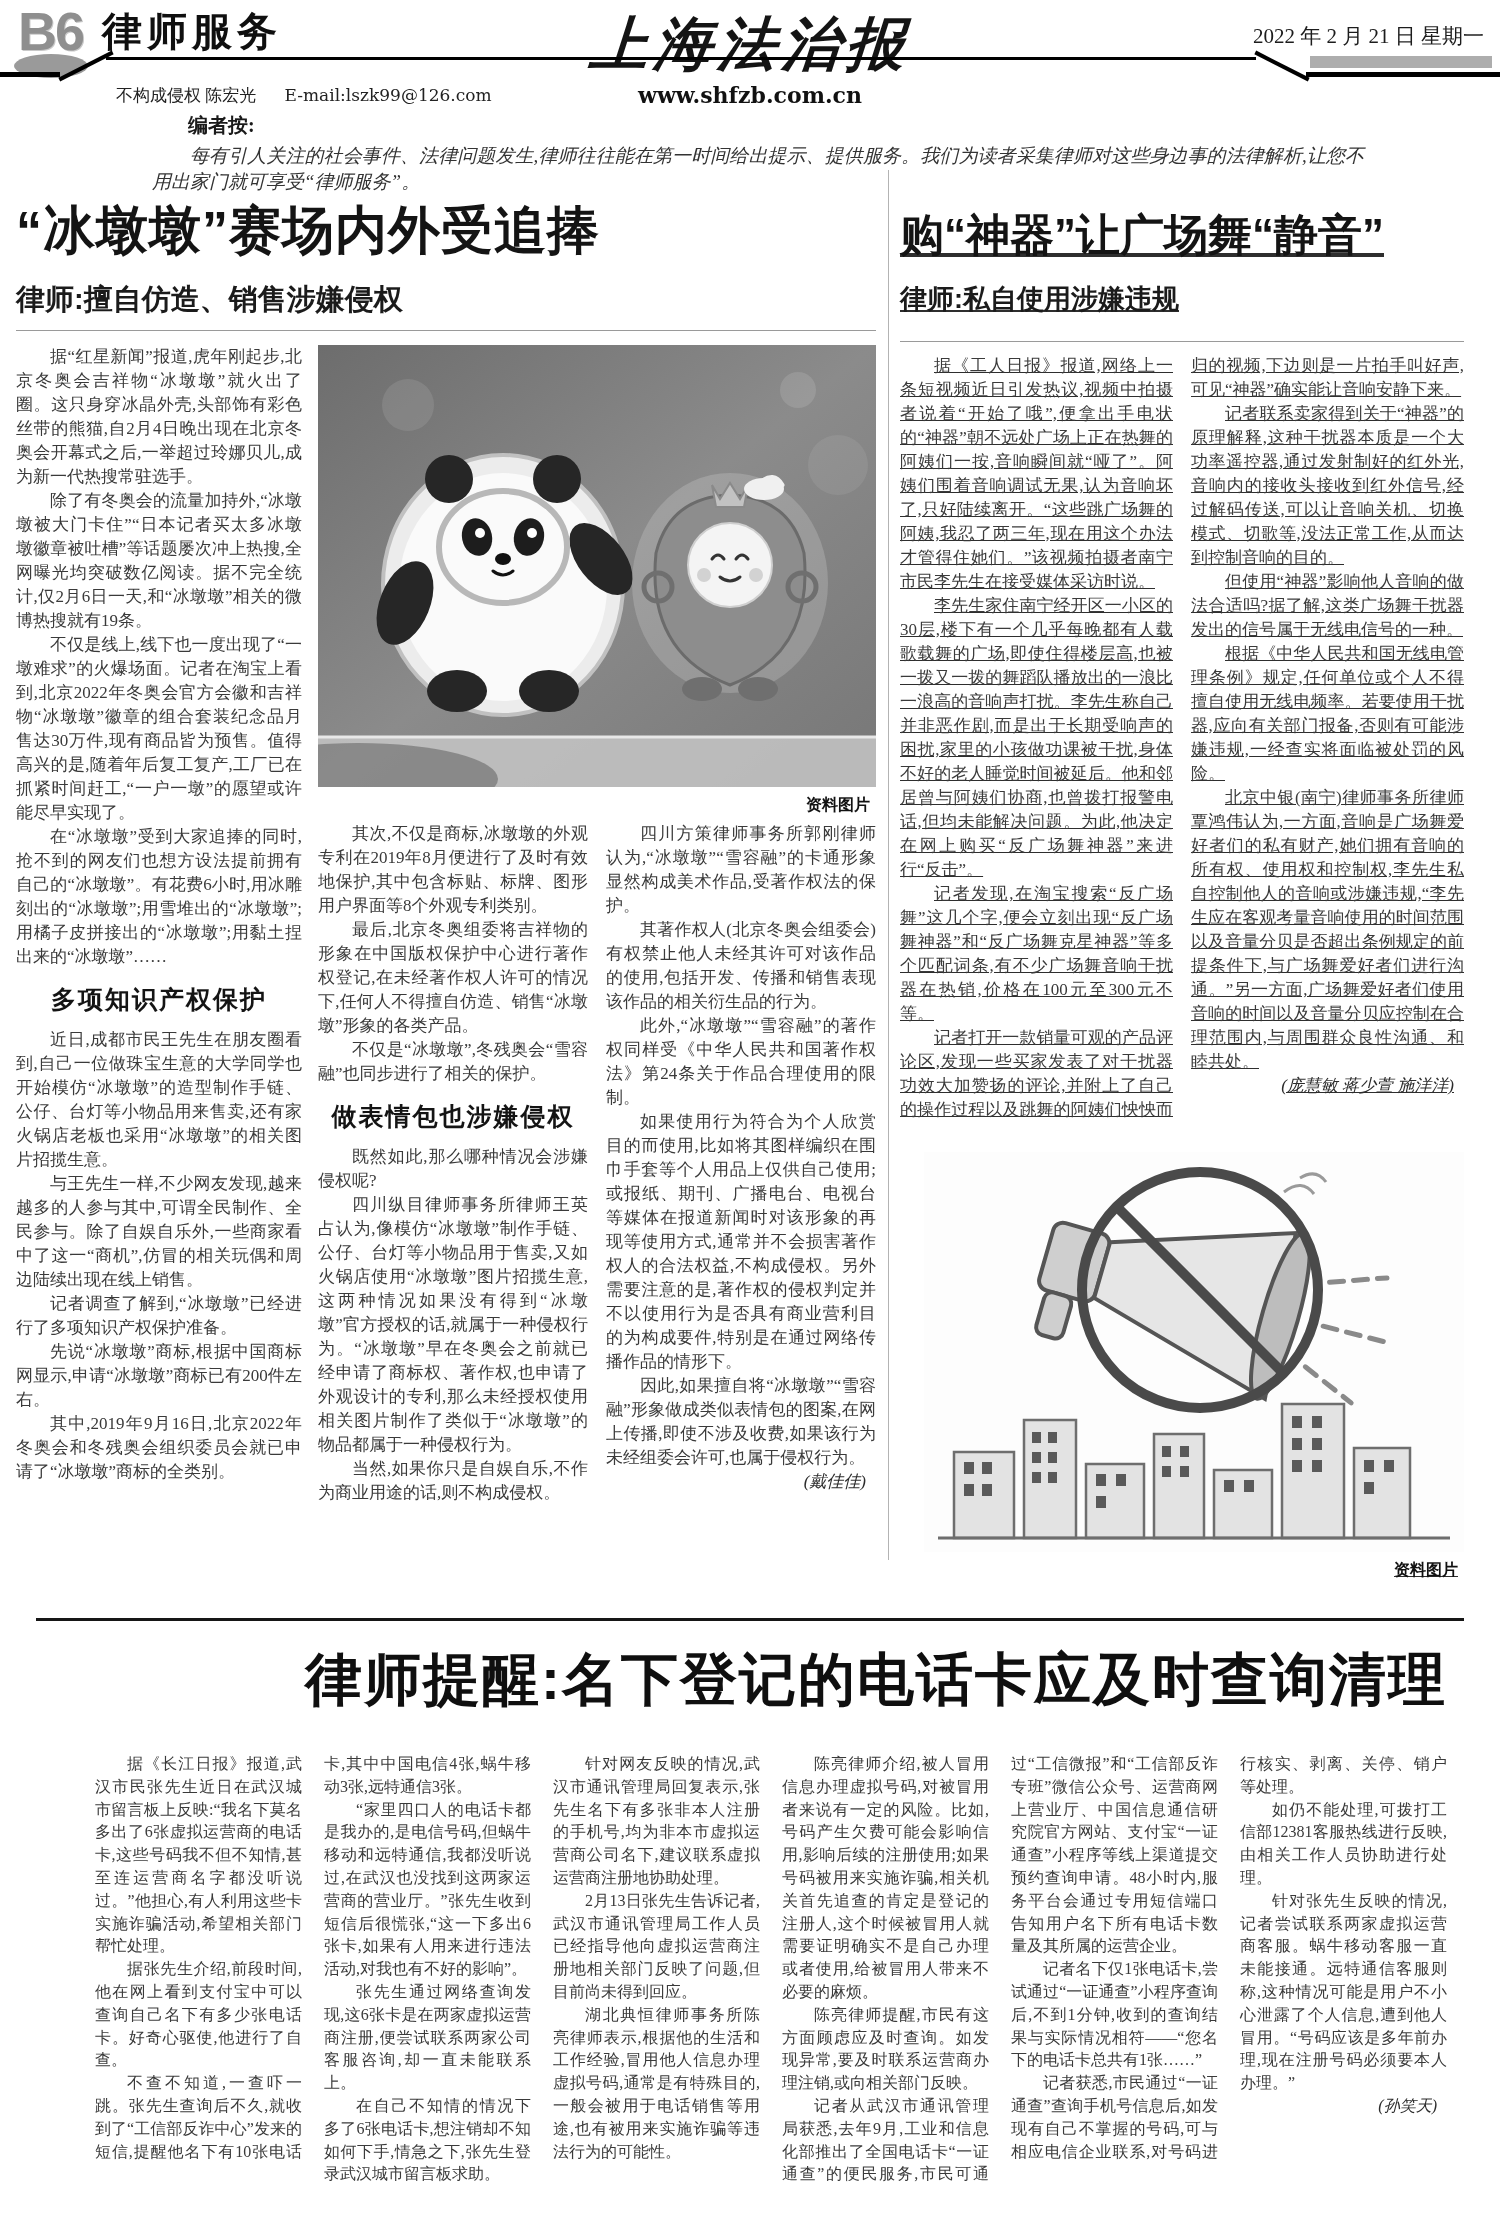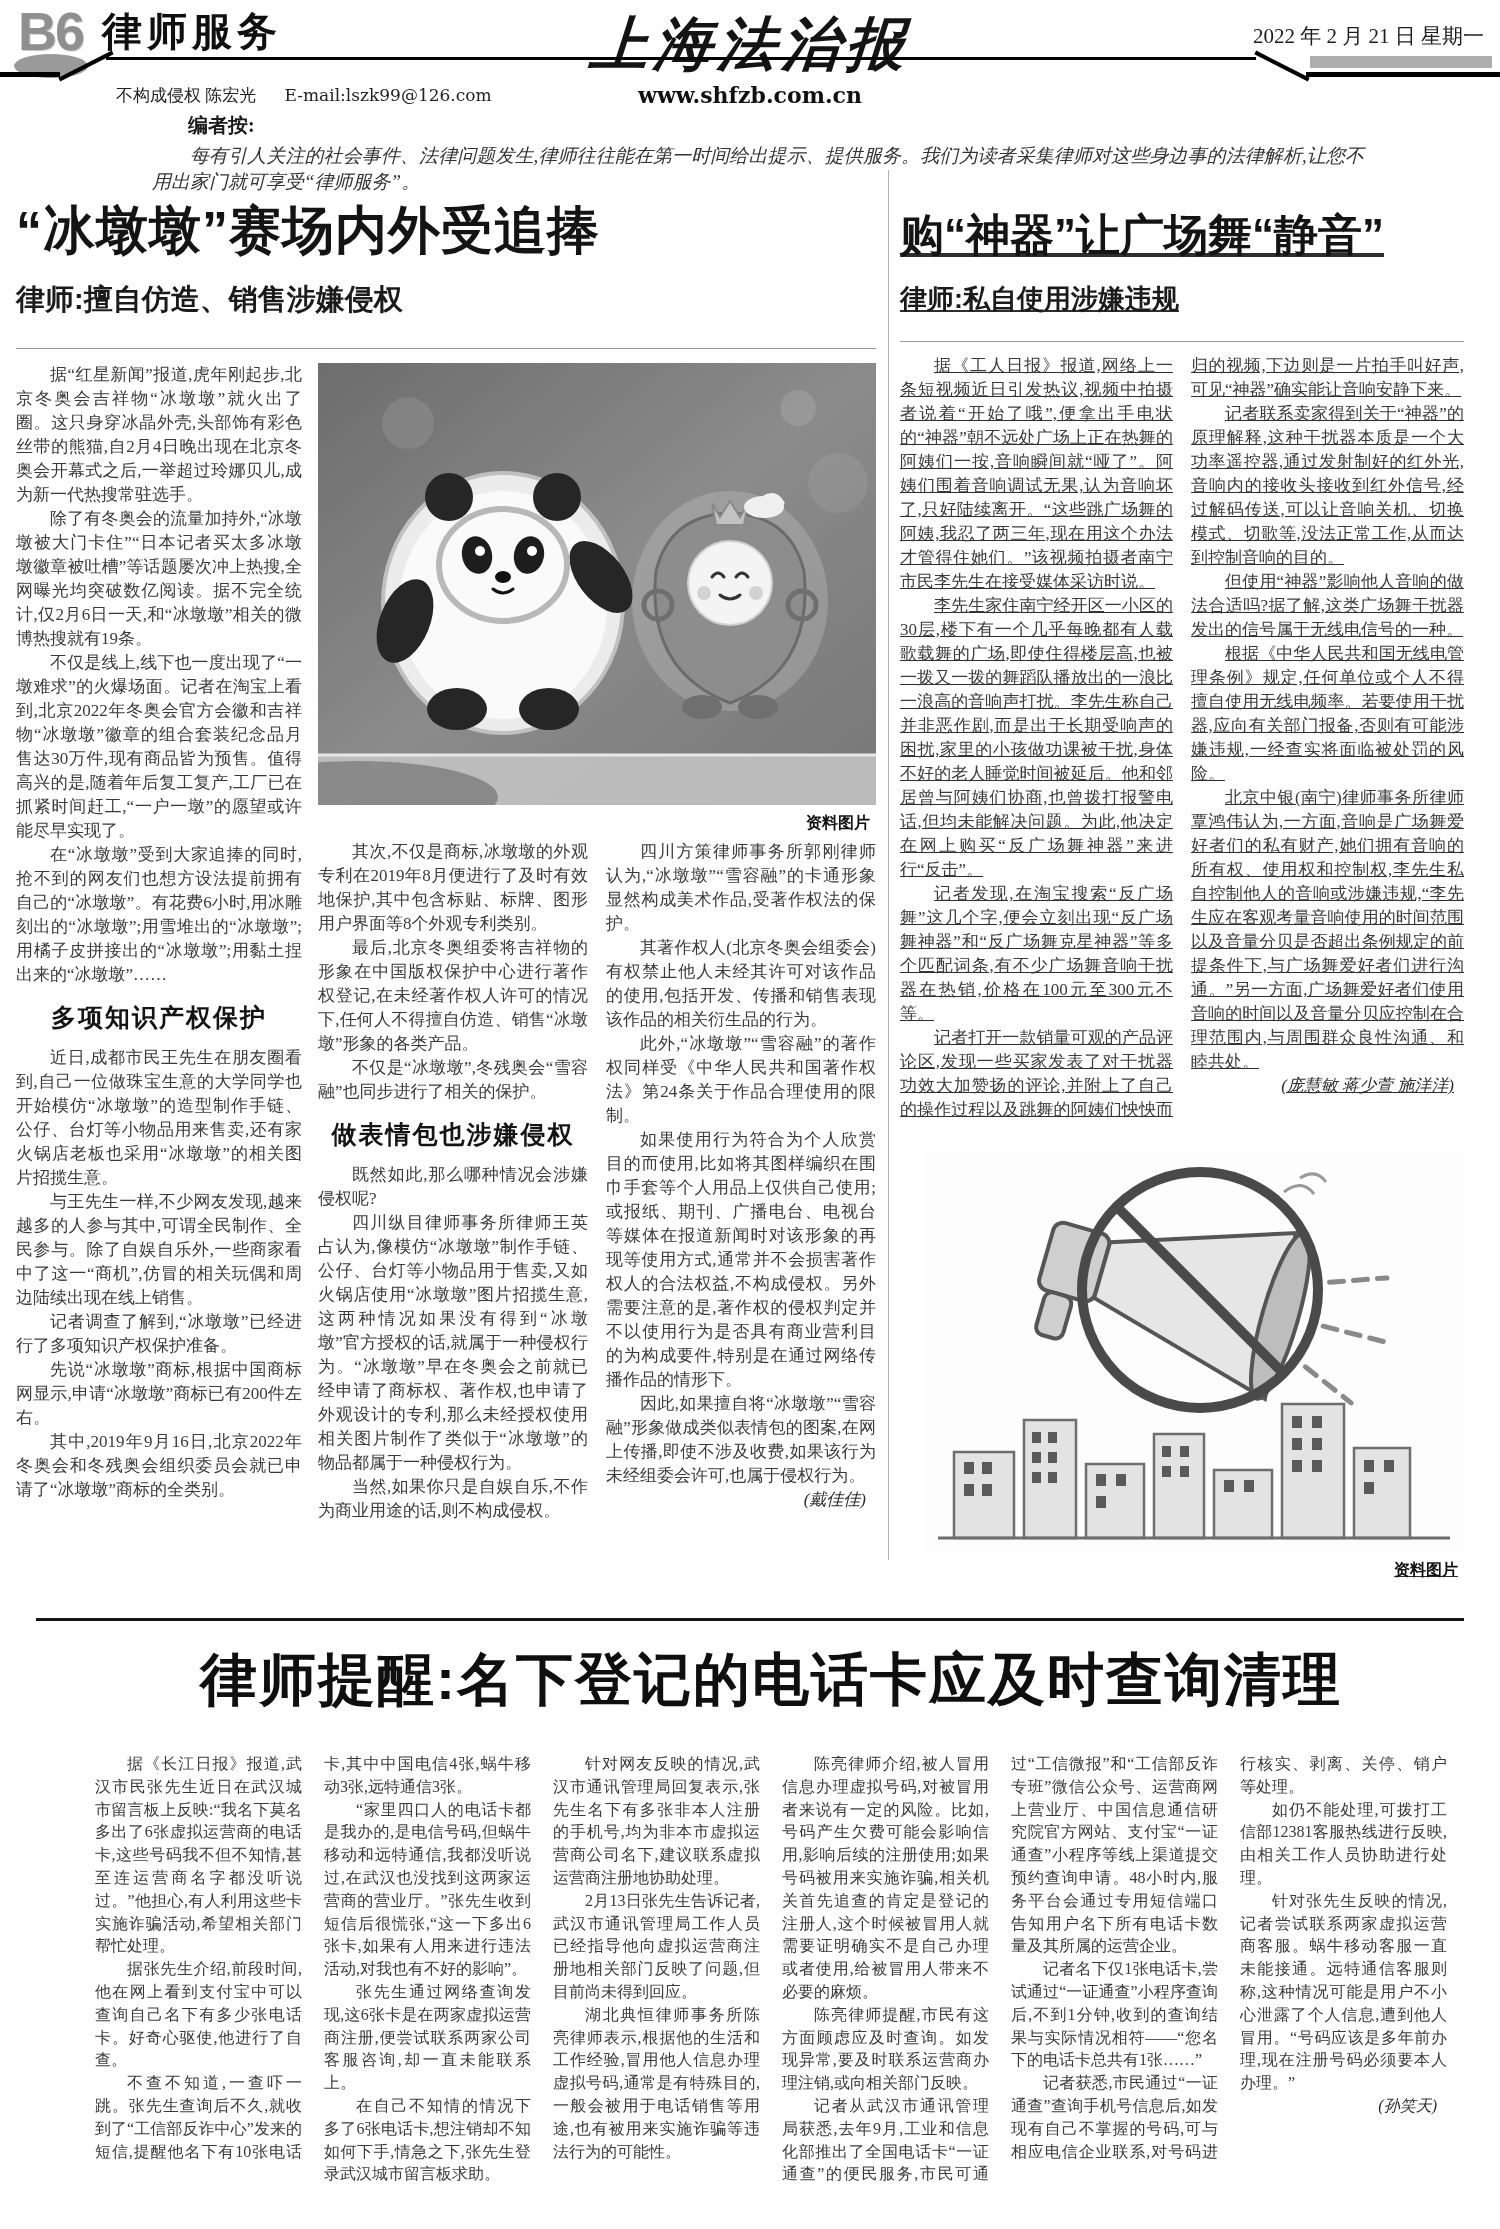--- a/index.html
+++ b/index.html
@@ -27,37 +27,37 @@
   .ednote .lab{font-weight:bold;font-size:20px;color:#1a1a1a;margin-left:36px;}
   .ednote .txt{margin:4px 0 0;font-size:19px;line-height:26px;font-style:italic;color:#333;text-indent:2em;text-align:justify;}
   
   .para{margin:0;font-size:17px;line-height:24px;text-indent:2em;text-align:justify;color:#3a3a3a;}
   .subhead{margin:14px 0 12px;font-family:"Liberation Sans",sans-serif;font-weight:900;font-size:25px;color:#141414;text-align:center;letter-spacing:2px;}
   .byline{text-align:right;text-indent:0;padding-right:10px;font-style:italic;color:#2c2c2c;}
   .caption{text-align:right;font-family:"Liberation Sans",sans-serif;font-weight:bold;font-size:16px;color:#111;padding:4px 6px 0 0;}
   
   .artL{position:absolute;left:16px;top:196px;width:860px;}
   .artL h1{margin:0;font-family:"Liberation Sans",sans-serif;font-weight:900;font-size:52px;color:#141414;letter-spacing:1px;}
-  .artL .sub{margin-top:14px;padding-bottom:28px;border-bottom:1px solid #9a9a9a;font-family:"Liberation Sans",sans-serif;font-weight:bold;font-size:29px;color:#1b1b1b;}
+  .artL .sub{margin-top:14px;padding-bottom:10px;border-bottom:1px solid #9a9a9a;font-family:"Liberation Sans",sans-serif;font-weight:bold;font-size:29px;color:#1b1b1b;}
   .artL .bodywrap{display:flex;gap:16px;margin-top:14px;}
   .artL .c1{width:286px;height:1220px;overflow:hidden;}
   .artL .rt{width:558px;}
   .artL .photo{width:558px;height:442px;background:#808080;}
   .artL .twocol{margin-top:6px;height:742px;overflow:hidden;column-count:2;column-gap:18px;}
   
   .vdiv{position:absolute;left:888px;top:170px;height:1390px;border-left:1px solid #b3b3b3;}
   .artR{position:absolute;left:900px;top:196px;width:564px;text-decoration:underline;}
   .artR h1{margin:10px 0 0;font-family:"Liberation Sans",sans-serif;font-weight:900;font-size:44px;color:#141414;}
   .artR .sub{margin-top:16px;padding-bottom:24px;border-bottom:1px solid #9a9a9a;font-family:"Liberation Sans",sans-serif;font-weight:bold;font-size:27px;color:#1b1b1b;}
   .artR .body{margin-top:12px;height:790px;overflow:hidden;column-count:2;column-gap:18px;}
   .artR .illo{margin-top:8px;width:540px;height:400px;margin-left:24px;}
   
   .bigrule{position:absolute;left:36px;top:1618px;width:1428px;height:3px;background:#161616;}
   .artB{position:absolute;left:95px;top:1642px;width:1352px;}
-  .artB h1{margin:0;text-align:center;font-family:"Liberation Sans",sans-serif;font-weight:900;font-size:57px;color:#0f0f0f;letter-spacing:2px;}
+  .artB h1{margin:0;text-align:right;font-family:"Liberation Sans",sans-serif;font-weight:900;font-size:57px;color:#0f0f0f;letter-spacing:2px;}
   .artB .body{margin-top:34px;height:482px;overflow:hidden;column-count:6;column-gap:22px;}
   .artB .body .para{font-size:16px;line-height:22.8px;}
 </style>
 </head>
 <body>
 
 <div class="page">
 
   <div class="hdr">
     <div class="b6">

